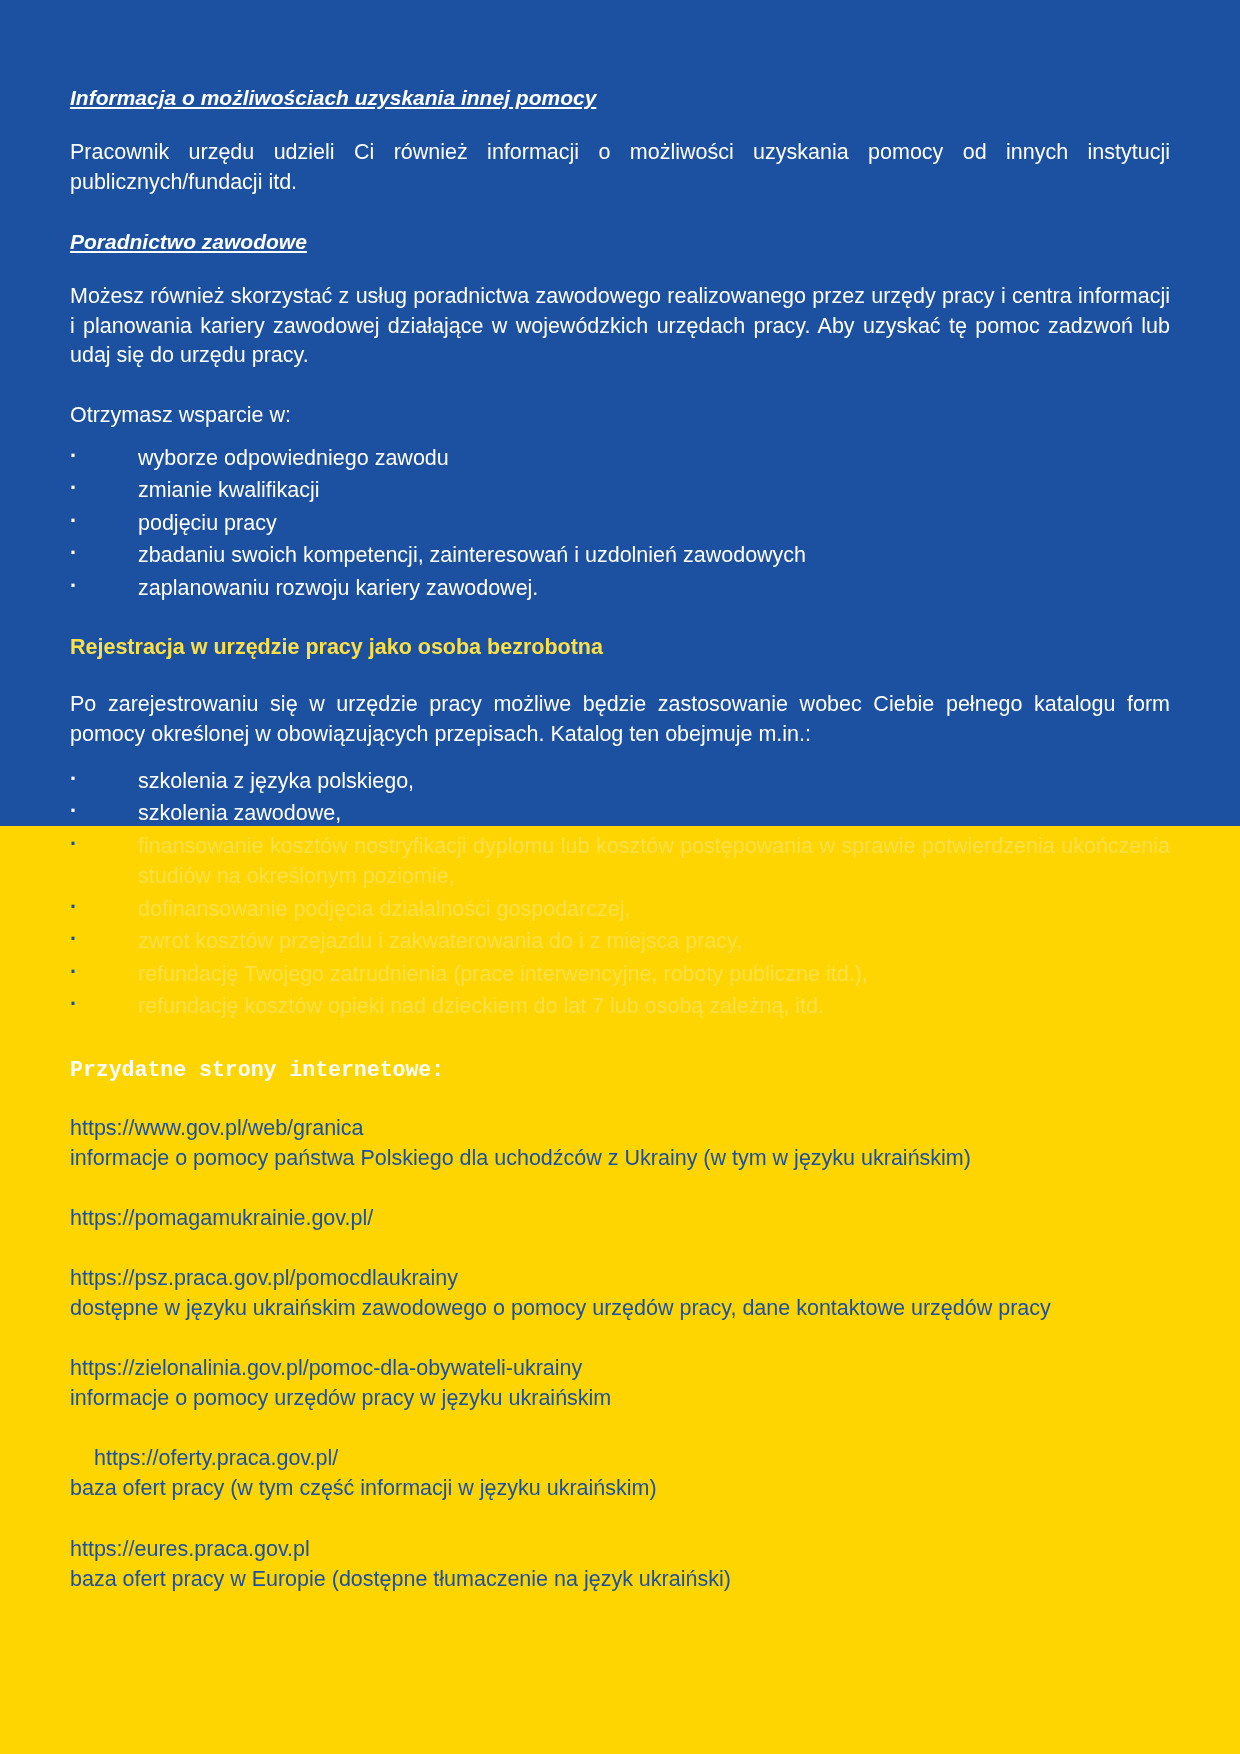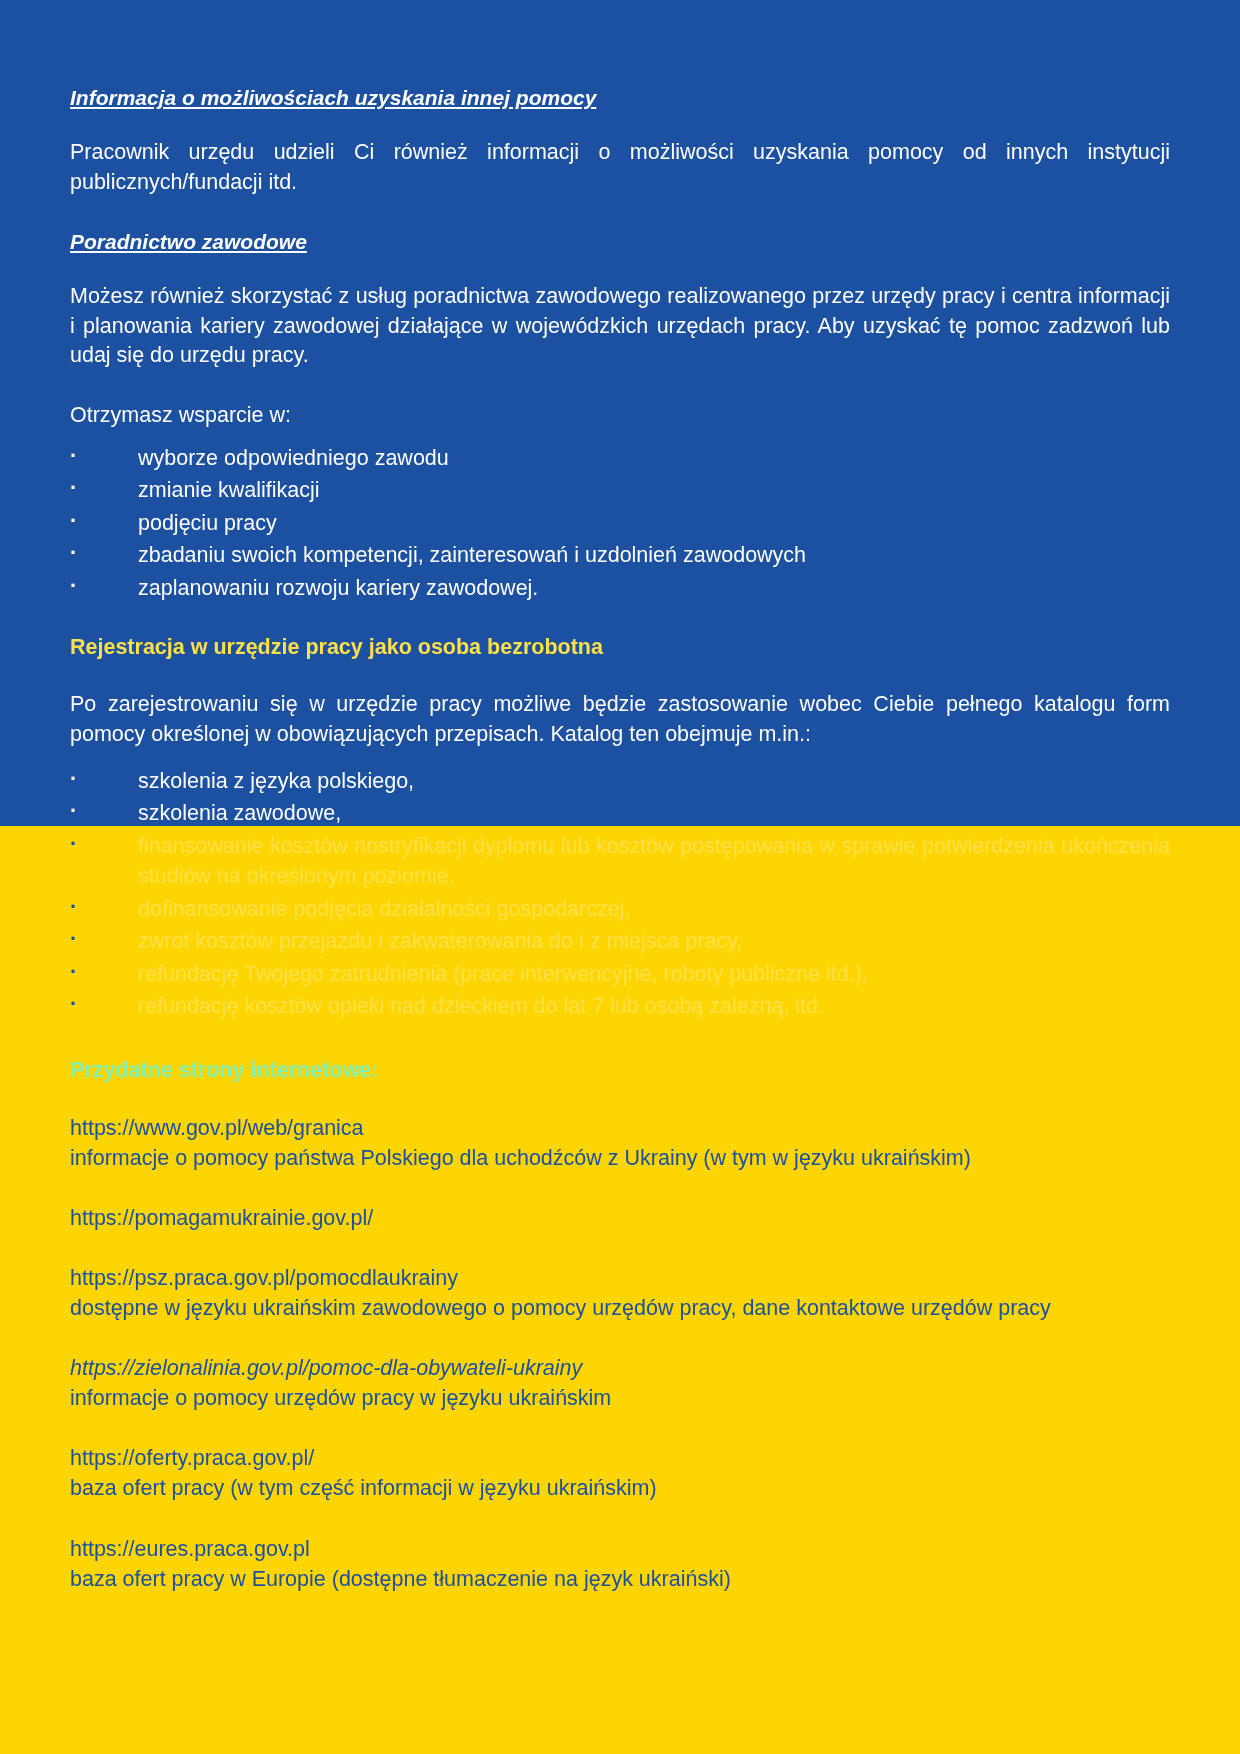--- a/index.html
+++ b/index.html
@@ -52,21 +52,21 @@
     text-align: justify;
   }
   .para.blue-text { color: #ffffff; }
   .bold-head {
     font-size: 21.5px;
     font-weight: bold;
     margin: 0 0 28px 0;
     line-height: 1.35;
   }
   .bold-head.blue-text { color: #fde047; }
-  .bold-head.yellow-text { color: #86efac; }
+  .bold-head.yellow-text { color: #ffffff; font-family: Liberation Mono, monospace; }
   ul.bullets {
     list-style: none;
     margin: 0 0 30px 0;
     padding: 0;
   }
   ul.bullets li {
     font-size: 21.5px;
     line-height: 1.42;
     margin: 0 0 2px 0;
     padding-left: 68px;
@@ -162,26 +162,26 @@
   <div class="link-block">
     <a class="link-url" href="#" style="text-decoration:none;">https://pomagamukrainie.gov.pl/</a>
   </div>
 
   <div class="link-block">
     <a class="link-url" href="#" style="text-decoration:none;">https://psz.praca.gov.pl/pomocdlaukrainy</a>
     <span class="link-desc">dostępne w języku ukraińskim zawodowego o pomocy urzędów pracy, dane kontaktowe urzędów pracy</span>
   </div>
 
   <div class="link-block">
-    <a class="link-url" href="#" style="text-decoration:none;font-style:italic;">https://zielonalinia.gov.pl/pomoc-dla-obywateli-ukrainy</a>
+    <a class="link-url" href="#" style="text-decoration:none;">https://zielonalinia.gov.pl/pomoc-dla-obywateli-ukrainy</a>
     <span class="link-desc">informacje o pomocy urzędów pracy w języku ukraińskim</span>
   </div>
 
   <div class="link-block">
-    <a class="link-url" href="#" style="text-decoration:none;">https://oferty.praca.gov.pl/</a>
+    <a class="link-url" href="#" style="text-decoration:none;margin-left:24px;">https://oferty.praca.gov.pl/</a>
     <span class="link-desc">baza ofert pracy (w tym część informacji w języku ukraińskim)</span>
   </div>
 
   <div class="link-block">
     <a class="link-url" href="#" style="text-decoration:none;">https://eures.praca.gov.pl</a>
     <span class="link-desc">baza ofert pracy w Europie (dostępne tłumaczenie na język ukraiński)</span>
   </div>
 
 </div>
 

